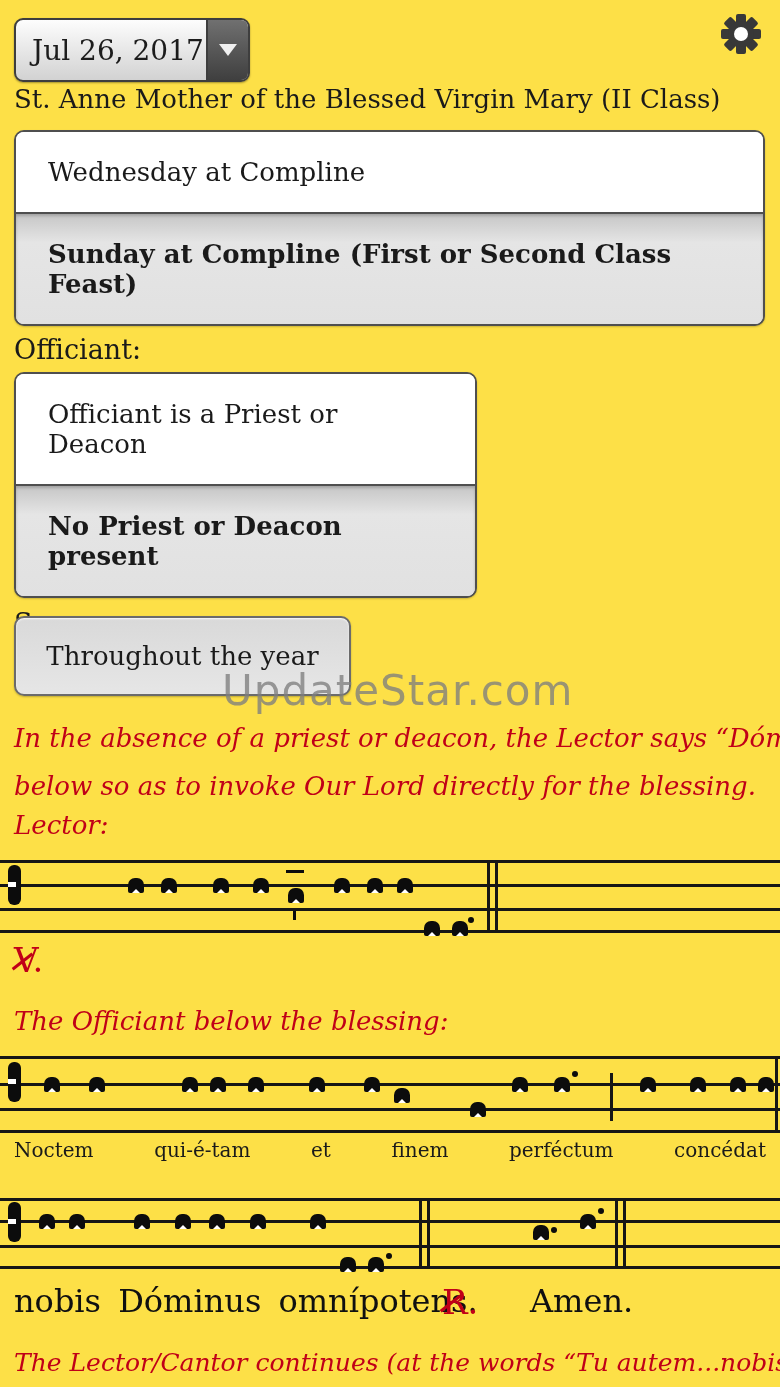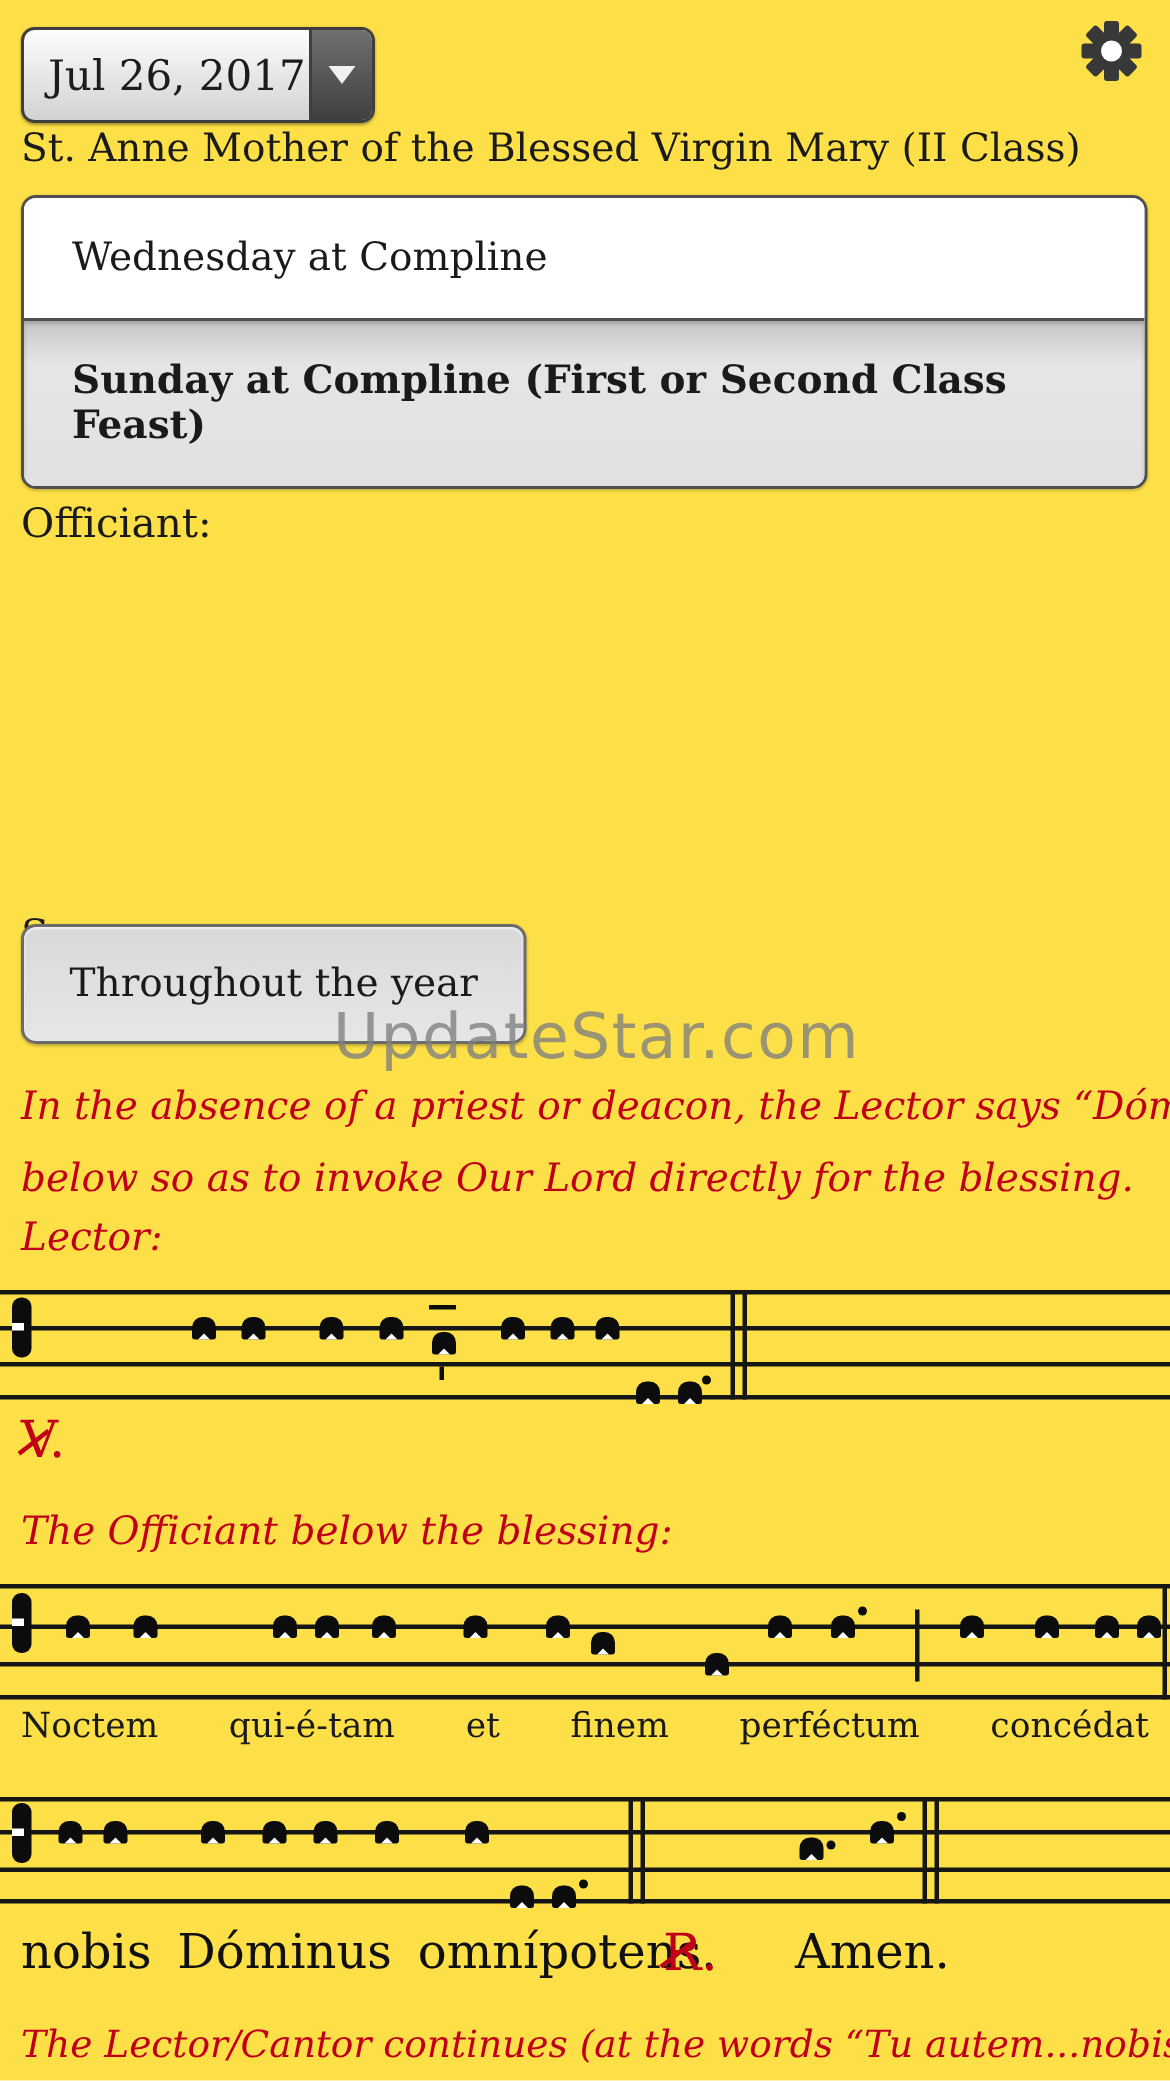--- a/index.html
+++ b/index.html
@@ -73,21 +73,21 @@
   .episema { position:absolute; height:3px; background:#0c0c0c; }
   .ictus { position:absolute; width:3px; height:9px; background:#0c0c0c; }
 
   
   .chant-text { font-size:32px; color:#101010; }
   .versicle-line { left:14px; top:940px; display:flex; align-items:flex-start; }
   .versicle-line .text { margin-left:62px; word-spacing:7px; }
   .vr-mark { color:#c00018; font-size:34px; position:relative; display:inline-block; font-style:normal; }
   .vr-mark::after { content:""; position:absolute; left:-4px; top:20px; width:25px; height:3px;
                     background:#c00018; transform:rotate(-38deg); }
-  .noctem-line { left:14px; top:1138px; width:752px; display:flex; justify-content:space-between; font-size:23px; }
+  .noctem-line { left:14px; top:1138px; width:752px; display:flex; justify-content:space-between; font-size:20px; }
   .response-line { left:14px; top:1282px; width:766px; height:50px; }
   .response-line .part1 { position:absolute; left:0; word-spacing:7px; }
   .response-line .mark  { position:absolute; left:428px; }
   .response-line .amen  { position:absolute; left:516px; }
 </style>
 </head>
 <body>
 
 <div class="page">
 
@@ -110,20 +110,24 @@
   </svg>
 
   <div class="abs page-title">St. Anne Mother of the Blessed Virgin Mary (II Class)</div>
 
   <div class="abs seg-group group-hour">
     <div class="seg-option">Wednesday at Compline</div>
     <div class="seg-option selected">Sunday at Compline (First or Second Class Feast)</div>
   </div>
 
   <div class="abs field-label label-officiant">Officiant:</div>
+  <div class="abs seg-group group-officiant">
+    <div class="seg-option">Officiant is a Priest or Deacon</div>
+    <div class="seg-option selected">No Priest or Deacon present</div>
+  </div>
 
   <div class="abs field-label label-season">Season:</div>
   <div class="abs season-btn">Throughout the year</div>
 
   <div class="abs watermark">UpdateStar.com</div>
 
   <div class="abs rubric rubric-intro">
     <div>In the absence of a priest or deacon, the Lector says “Dómine”</div>
     <div>below so as to invoke Our Lord directly for the blessing.</div>
   </div>

